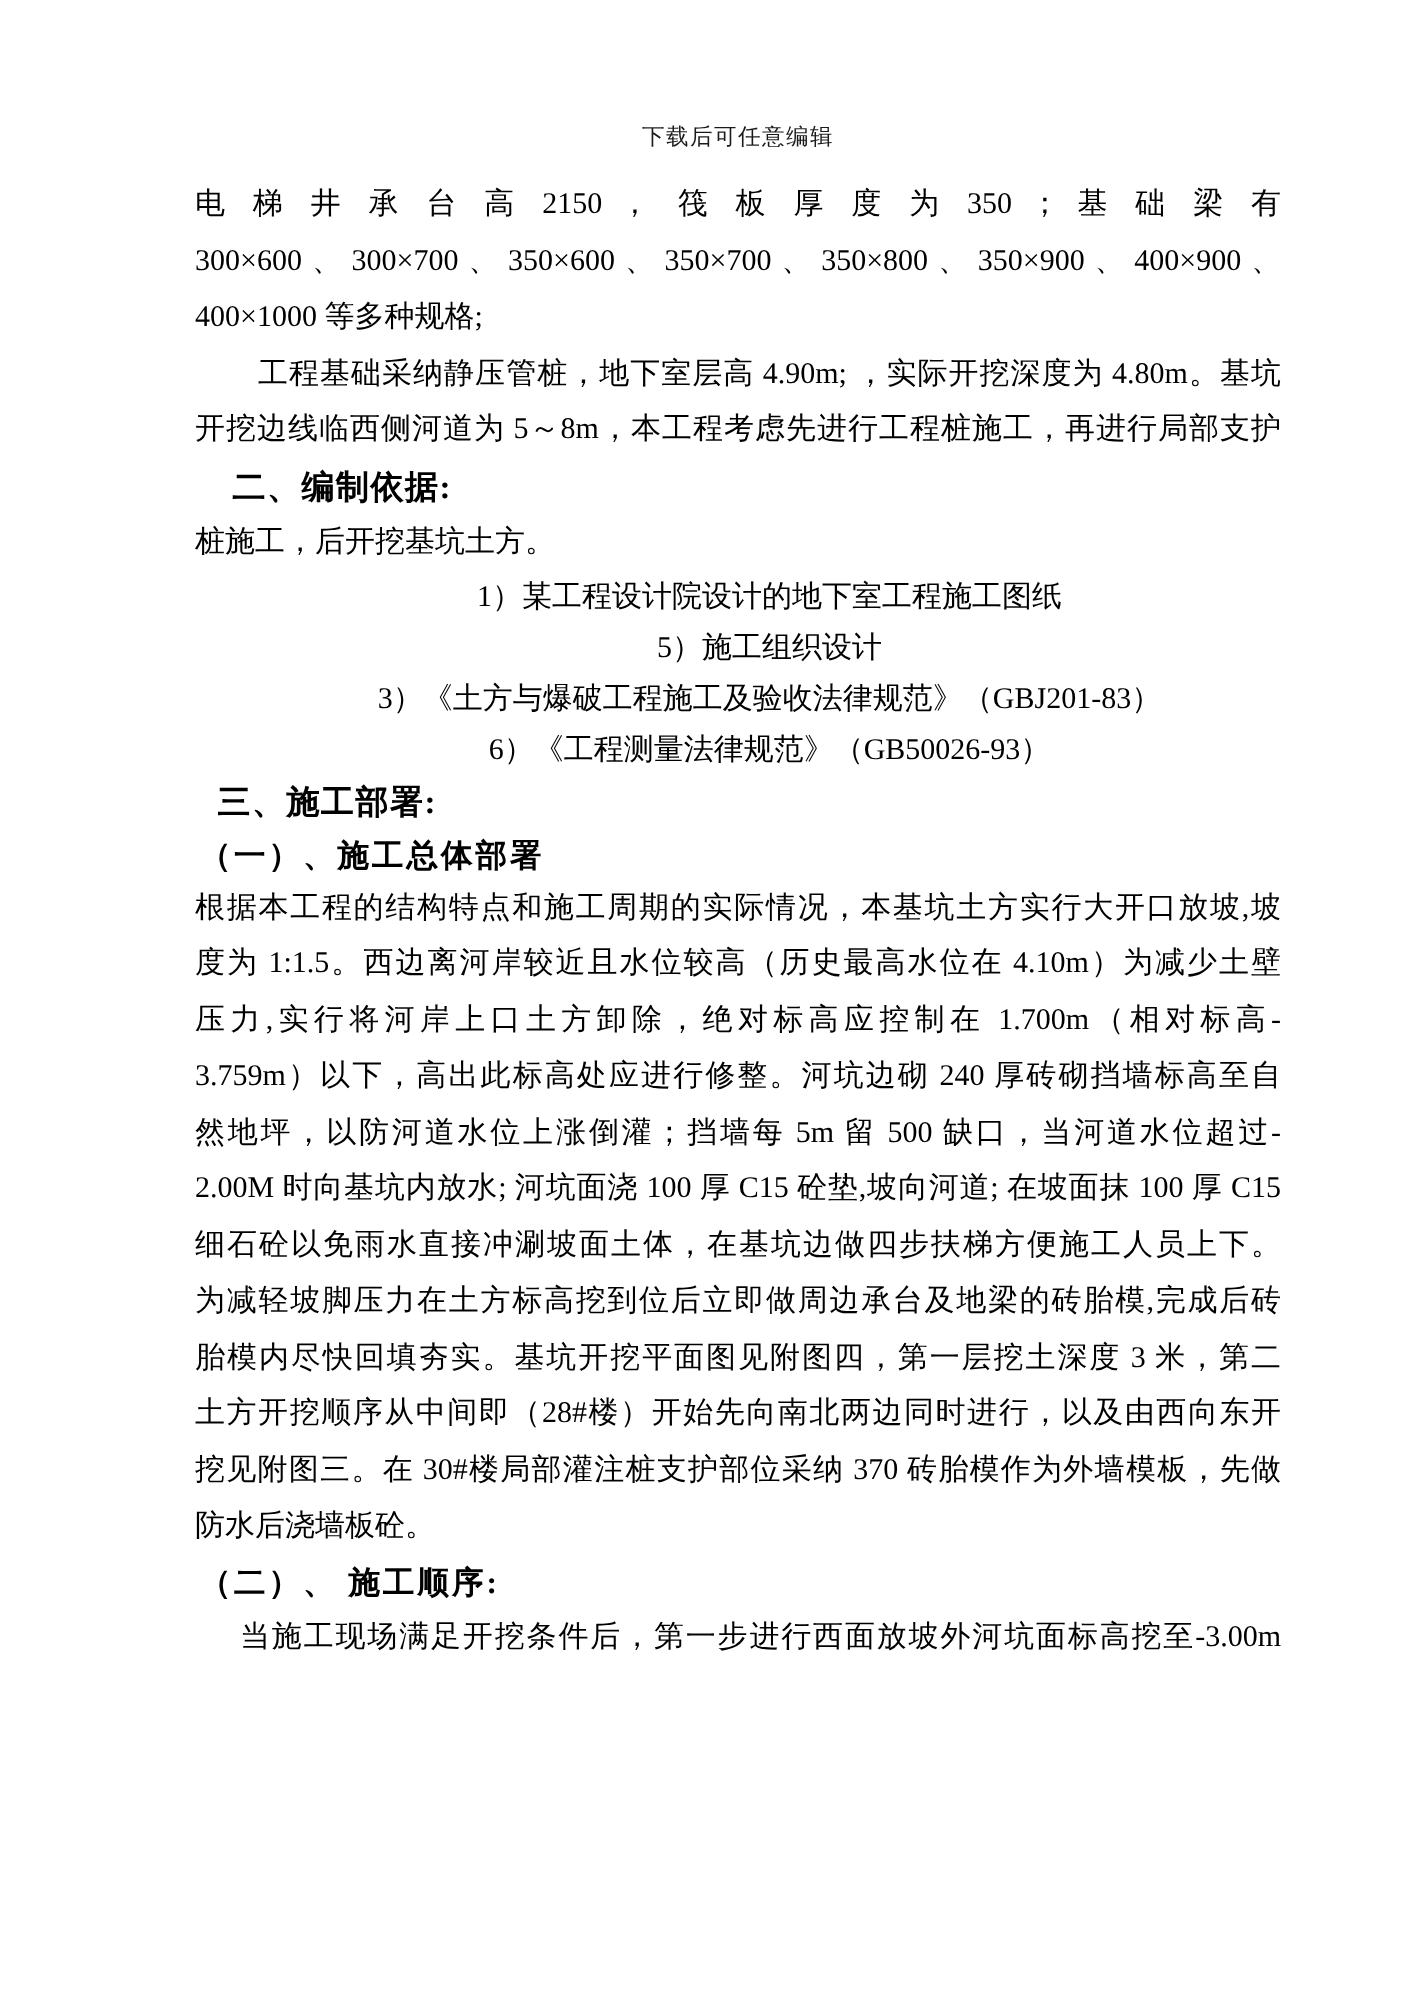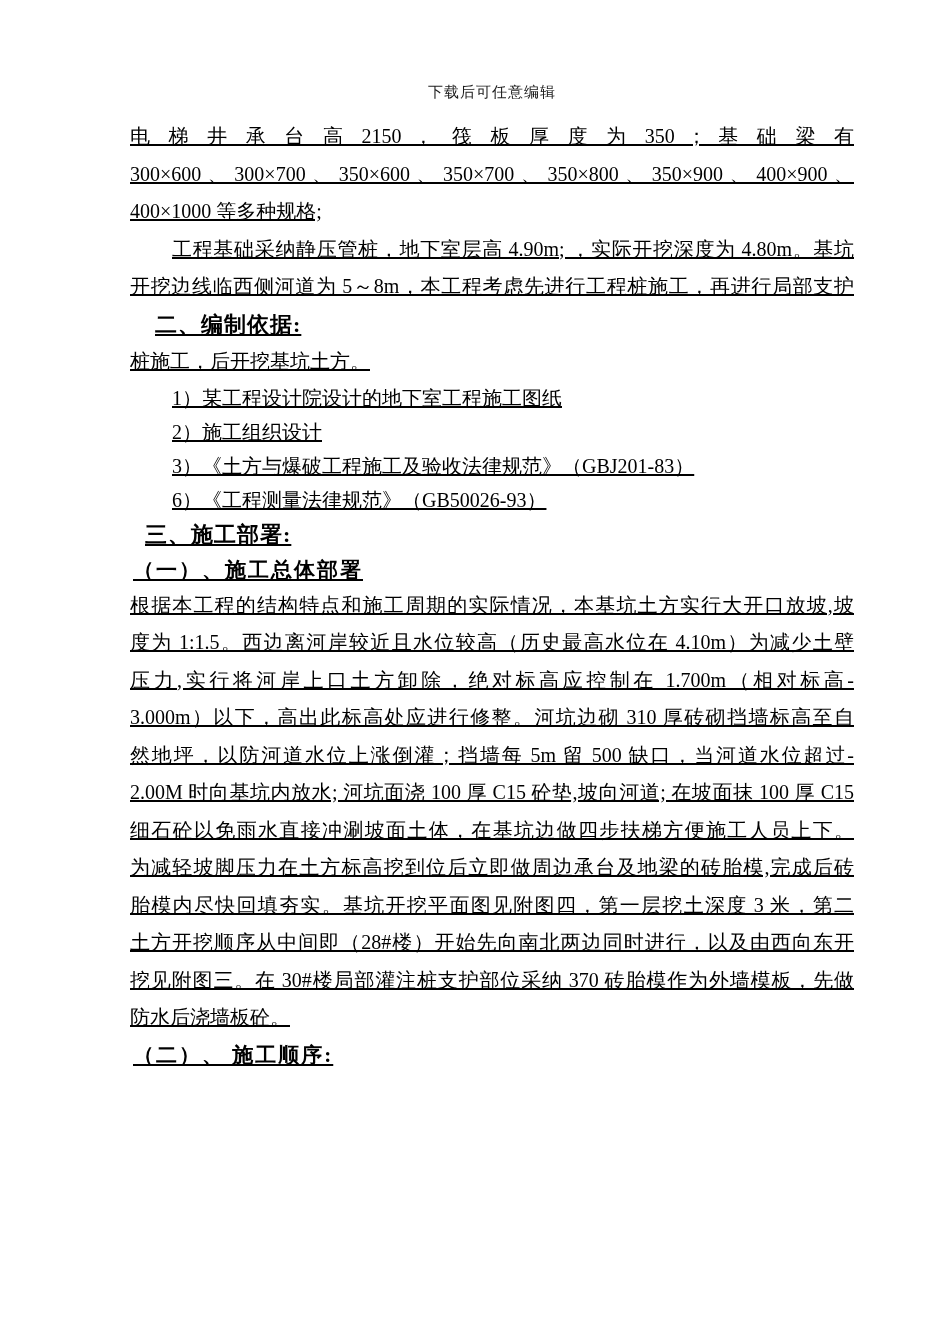--- a/index.html
+++ b/index.html
@@ -22,28 +22,27 @@
     height: 20px;
     line-height: 20px;
     margin-bottom: 16px;
     letter-spacing: 1px;
   }
   .line {
     line-height: 37.5px;
     height: 37.5px;
     overflow: hidden;
     text-align: left;
-    text-decoration: underline;
   }
   
   .jl { text-align: justify; text-align-last: justify; }
   
   .ind { text-indent: 42px; }
   
-  .it { padding-left: 42px; line-height: 34px; height: 34px; }
+  .it { padding-left: 42px; line-height: 34px; height: 34px; text-align: center; }
   
   .b { font-weight: 700; font-size: 22px; letter-spacing: 1px; }
   .h2i { padding-left: 25px; }
   .h3i { padding-left: 15px; line-height: 36px; height: 36px; }
   .s1 { padding-left: 3px; line-height: 34px; height: 34px; font-size: 21px; letter-spacing: 2px; }
   .s2 { padding-left: 3px; line-height: 36px; height: 36px; font-size: 21px; letter-spacing: 2px; }
   .seq { padding-left: 30px; }
 </style>
 </head>
 <body>
@@ -57,36 +56,37 @@
     <div class="line jl">电 梯 井 承 台 高 2150 ， 筏 板 厚 度 为 350 ； 基 础 梁 有</div>
     <div class="line jl">300×600、300×700、350×600、350×700、350×800、350×900、400×900、</div>
     <div class="line">400×1000 等多种规格;</div>
 
     <div class="line jl ind">工程基础采纳静压管桩，地下室层高 4.90m; ，实际开挖深度为 4.80m。基坑</div>
     <div class="line jl">开挖边线临西侧河道为 5～8m，本工程考虑先进行工程桩施工，再进行局部支护</div>
     <div class="line b h2i">二、编制依据:</div>
 
     <div class="line">桩施工，后开挖基坑土方。</div>
     <div class="line it">1）某工程设计院设计的地下室工程施工图纸</div>
-    <div class="line it">2）施工组织设计</div>
+    <div class="line it">5）施工组织设计</div>
     <div class="line it">3）《土方与爆破工程施工及验收法律规范》（GBJ201-83）</div>
     <div class="line it">6）《工程测量法律规范》（GB50026-93）</div>
 
     <div class="line b h3i">三、施工部署:</div>
     <div class="line b s1">（一）、施工总体部署</div>
 
     <div class="line jl">根据本工程的结构特点和施工周期的实际情况，本基坑土方实行大开口放坡,坡</div>
     <div class="line jl">度为 1:1.5。西边离河岸较近且水位较高（历史最高水位在 4.10m）为减少土壁</div>
     <div class="line jl">压力,实行将河岸上口土方卸除，绝对标高应控制在 1.700m（相对标高-</div>
-    <div class="line jl">3.000m）以下，高出此标高处应进行修整。河坑边砌 310 厚砖砌挡墙标高至自</div>
+    <div class="line jl">3.759m）以下，高出此标高处应进行修整。河坑边砌 240 厚砖砌挡墙标高至自</div>
     <div class="line jl">然地坪，以防河道水位上涨倒灌；挡墙每 5m 留 500 缺口，当河道水位超过-</div>
     <div class="line jl">2.00M 时向基坑内放水; 河坑面浇 100 厚 C15 砼垫,坡向河道; 在坡面抹 100 厚 C15</div>
     <div class="line jl">细石砼以免雨水直接冲涮坡面土体，在基坑边做四步扶梯方便施工人员上下。</div>
     <div class="line jl">为减轻坡脚压力在土方标高挖到位后立即做周边承台及地梁的砖胎模,完成后砖</div>
     <div class="line jl">胎模内尽快回填夯实。基坑开挖平面图见附图四，第一层挖土深度 3 米，第二</div>
     <div class="line jl">土方开挖顺序从中间即（28#楼）开始先向南北两边同时进行，以及由西向东开</div>
     <div class="line jl">挖见附图三。在 30#楼局部灌注桩支护部位采纳 370 砖胎模作为外墙模板，先做</div>
     <div class="line">防水后浇墙板砼。</div>
 
     <div class="line b s2">（二）、  施工顺序:</div>
+    <div class="line jl seq">当施工现场满足开挖条件后，第一步进行西面放坡外河坑面标高挖至-3.00m</div>
 
   </div>
 </div>
 
 </body></html>

